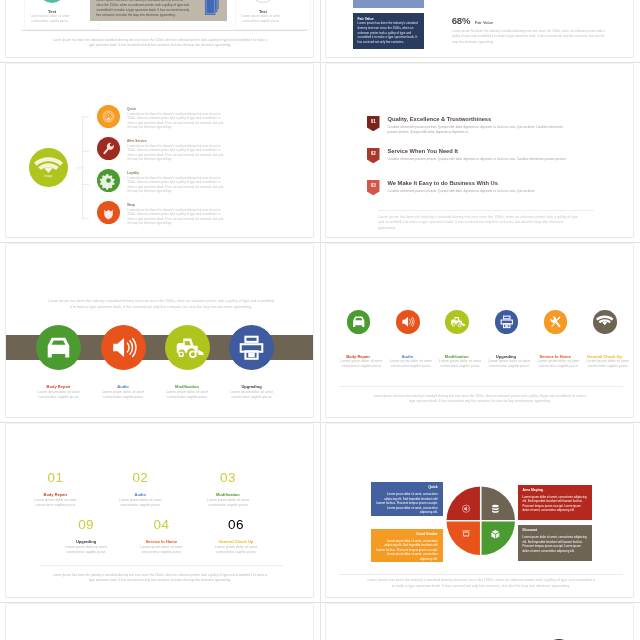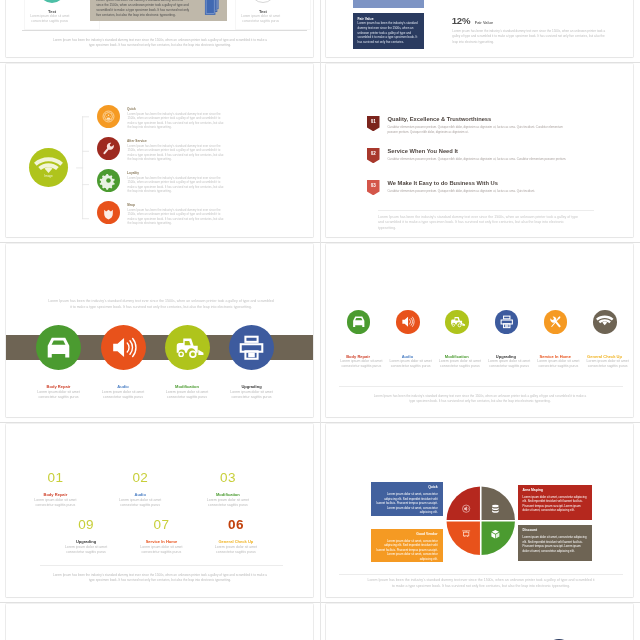--- a/index.html
+++ b/index.html
@@ -54,21 +54,21 @@
     <div class="slide">
 
       <div style="position:absolute;left:26.9px;top:80px;width:70.8px;height:43.7px;background:#7D94C4;"></div>
 
       <div style="position:absolute;left:26.9px;top:129.4px;width:70.8px;height:36.1px;background:#2A3B60;"></div>
       <div class="tx tt" style="left:31.5px;top:132.5px;font-size:3.4px;color:#ffffff;">Fair Value</div>
       <div class="tx" style="left:31.5px;top:137px;width:62px;font-size:2.95px;line-height:1.62;color:#DDE4F0;">Lorem ipsum has been the industry's standard dummy text ever since the 1500s, when an unknown printer took a galley of type and scrambled it to make a type specimen book. It has survived not only five centuries.</div>
 
       <div class="tx" style="left:126.3px;top:101.5px;width:159px;font-size:3.05px;line-height:1.7;color:#bdbdbd;">Lorem ipsum has been the industry's standard dummy text ever since the 1500s, when an unknown printer took a galley of type and scrambled it to make a type specimen book. It has survived not only five centuries, but also the leap into electronic typesetting.</div>
       <div style="position:absolute;left:125.7px;top:125.6px;">
-        <span style="font-size:9.6px;font-weight:bold;color:#4b4b4b;letter-spacing:-0.2px;">12%</span>
+        <span style="font-size:9.6px;font-weight:bold;color:#4b4b4b;letter-spacing:-0.2px;">68%</span>
         <span style="font-size:3.9px;font-weight:bold;color:#6d6d6d;">Fair Value</span>
       </div>
       <div class="tx" style="left:126.3px;top:145.3px;width:159px;font-size:3.05px;line-height:1.7;color:#bdbdbd;">Lorem ipsum has been the industry's standard dummy text ever since the 1500s, when an unknown printer took a galley of type and scrambled it to make a type specimen book. It has survived not only five centuries, but also the leap into electronic typesetting.</div>
     </div>
   </div>
 
   <div class="cell" style="left:0;top:62px;">
     <div class="slide">
 
       <div class="ic" style="left:23px;top:84px;width:39px;height:39px;background:#AFC41C;">
@@ -326,26 +326,26 @@
             <div class="cen" style="font-size:13.5px;line-height:11px;font-weight:300;letter-spacing:0.3px;color:#C8CF3A;">03</div>
             <div class="tx tt cen" style="left:7.5px;top:20px;width:45px;font-size:4.05px;color:#4B9B30;">Modification</div>
             <div class="tx cen" style="left:8px;top:26px;width:44px;font-size:3.5px;line-height:1.55;color:#b9b9b9;">Lorem ipsum dolor sit amet consectetur sagittis purus</div>
           </div>
           <div style="position: absolute; left: 50px; top: 95px; width: 60px;">
             <div class="cen" style="font-size:13.5px;line-height:11px;font-weight:300;letter-spacing:0.3px;color:#C8CF3A;">09</div>
             <div class="tx tt cen" style="left:7.5px;top:20px;width:45px;font-size:4.05px;color:#3A3A3A;">Upgrading</div>
             <div class="tx cen" style="left:8px;top:26px;width:44px;font-size:3.5px;line-height:1.55;color:#b9b9b9;">Lorem ipsum dolor sit amet consectetur sagittis purus</div>
           </div>
           <div style="position: absolute; left: 125.4px; top: 95px; width: 60px;">
-            <div class="cen" style="font-size:13.5px;line-height:11px;font-weight:300;letter-spacing:0.3px;color:#C8CF3A;">07</div>
+            <div class="cen" style="font-size:13.5px;line-height:11px;font-weight:300;letter-spacing:0.3px;color:#C8CF3A;">04</div>
             <div class="tx tt cen" style="left:7.5px;top:20px;width:45px;font-size:4.05px;color:#E8521B;">Service In Home</div>
             <div class="tx cen" style="left:8px;top:26px;width:44px;font-size:3.5px;line-height:1.55;color:#b9b9b9;">Lorem ipsum dolor sit amet consectetur sagittis purus</div>
           </div>
           <div style="position: absolute; left: 199.9px; top: 95px; width: 60px;">
-            <div class="cen" style="font-size:13.5px;line-height:11px;font-weight:700;letter-spacing:0.3px;color:#c2410c;">06</div>
+            <div class="cen" style="font-size:13.5px;line-height:11px;font-weight:400;letter-spacing:0.3px;color:#000000;">06</div>
             <div class="tx tt cen" style="left:7.5px;top:20px;width:45px;font-size:4.05px;color:#F0B323;">General Check Up</div>
             <div class="tx cen" style="left:8px;top:26px;width:44px;font-size:3.5px;line-height:1.55;color:#b9b9b9;">Lorem ipsum dolor sit amet consectetur sagittis purus</div>
           </div>
         </div>
       <div style="position:absolute;left:33.7px;top:141px;width:243px;height:1px;background:#ececec;"></div>
       <div class="tx lorem cen" style="left:46.5px;top:148.5px;width:215px;font-size:3.1px;line-height:1.65;">Lorem Ipsum has been the industry's standard dummy text ever since the 1500s, when an unknown printer took a galley of type and scrambled it to make a type specimen book. It has survived not only five centuries, but also the leap into electronic typesetting.</div>
     </div>
   </div>
   <div class="cell" style="left:320px;top:422px;">
     <div class="slide">

